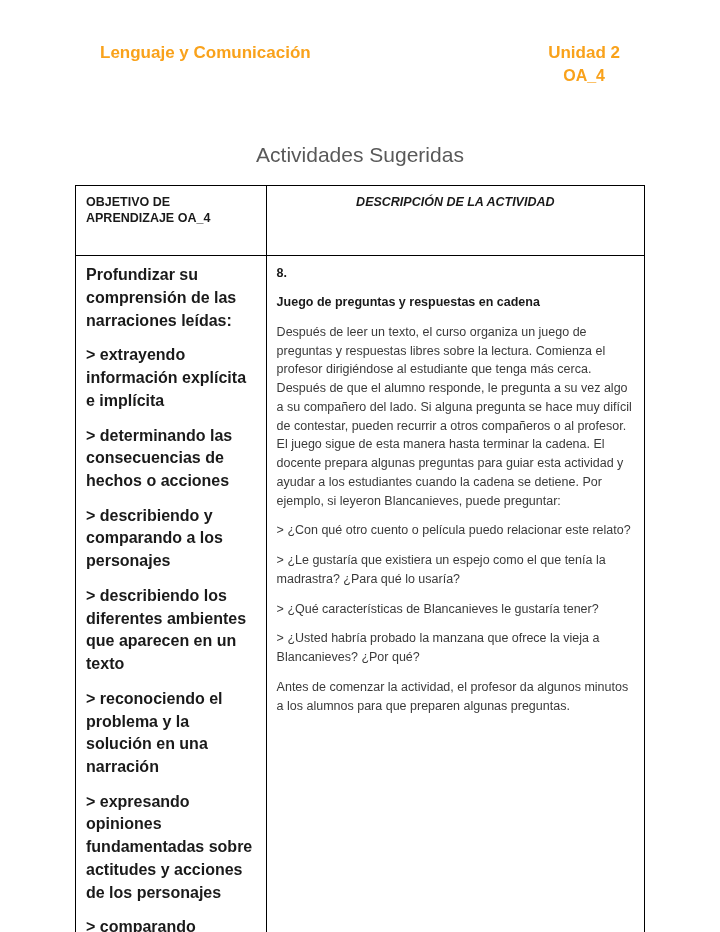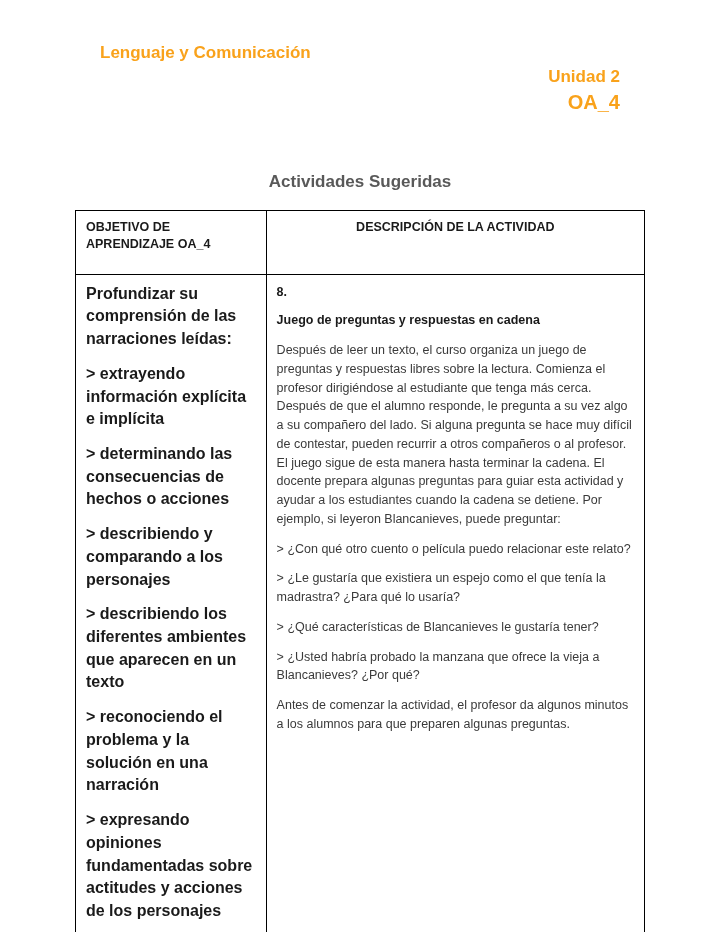--- a/index.html
+++ b/index.html
@@ -36,62 +36,63 @@
     font-weight: bold;
     color: var(--accent-orange);
     line-height: 1.35;
   }
   .header-left .grade {
     font-size: 16px;
     font-weight: bold;
     color: var(--text-dark);
     line-height: 1.35;
   }
-  .header-right { text-align: right; margin-top: 24px; }
+  .header-right { text-align: right; }
   .header-right .unit {
     font-size: 17px;
     font-weight: bold;
     color: var(--accent-orange);
     line-height: 1.35;
   }
   .header-right .oa {
-    font-size: 20px;
+    font-size: 16px;
     font-weight: bold;
     color: var(--accent-orange);
     line-height: 1.35;
+    text-align: center;
   }
   .doc-title {
     margin: 56px 0 18px 0;
     text-align: center;
-    font-size: 17px;
-    font-weight: bold;
+    font-size: 21px;
+    font-weight: normal;
     color: var(--title-gray);
   }
   table.activity-table {
     width: 100%;
     border-collapse: collapse;
     table-layout: fixed;
   }
   table.activity-table th,
   table.activity-table td {
     border: 1px solid var(--border-color);
     vertical-align: top;
     padding: 8px 10px;
   }
   th.col-left { width: 33.5%; }
   th.col-right { width: 66.5%; }
   table.activity-table th {
     font-size: 12.5px;
     font-weight: bold;
     color: var(--text-dark);
     line-height: 1.35;
-    padding-bottom: 21px;
+    padding-bottom: 28px;
   }
   th.col-left { text-align: left; }
-  th.col-right { text-align: center; }
+  th.col-right { text-align: center; font-style: italic; }
   table.activity-table tbody td { height: 600px; }
   .objective-cell p {
     margin: 0 0 12px 0;
     font-size: 16px;
     font-weight: bold;
     color: var(--text-dark);
     line-height: 1.42;
   }
   .description-cell p {
     margin: 0 0 11px 0;

